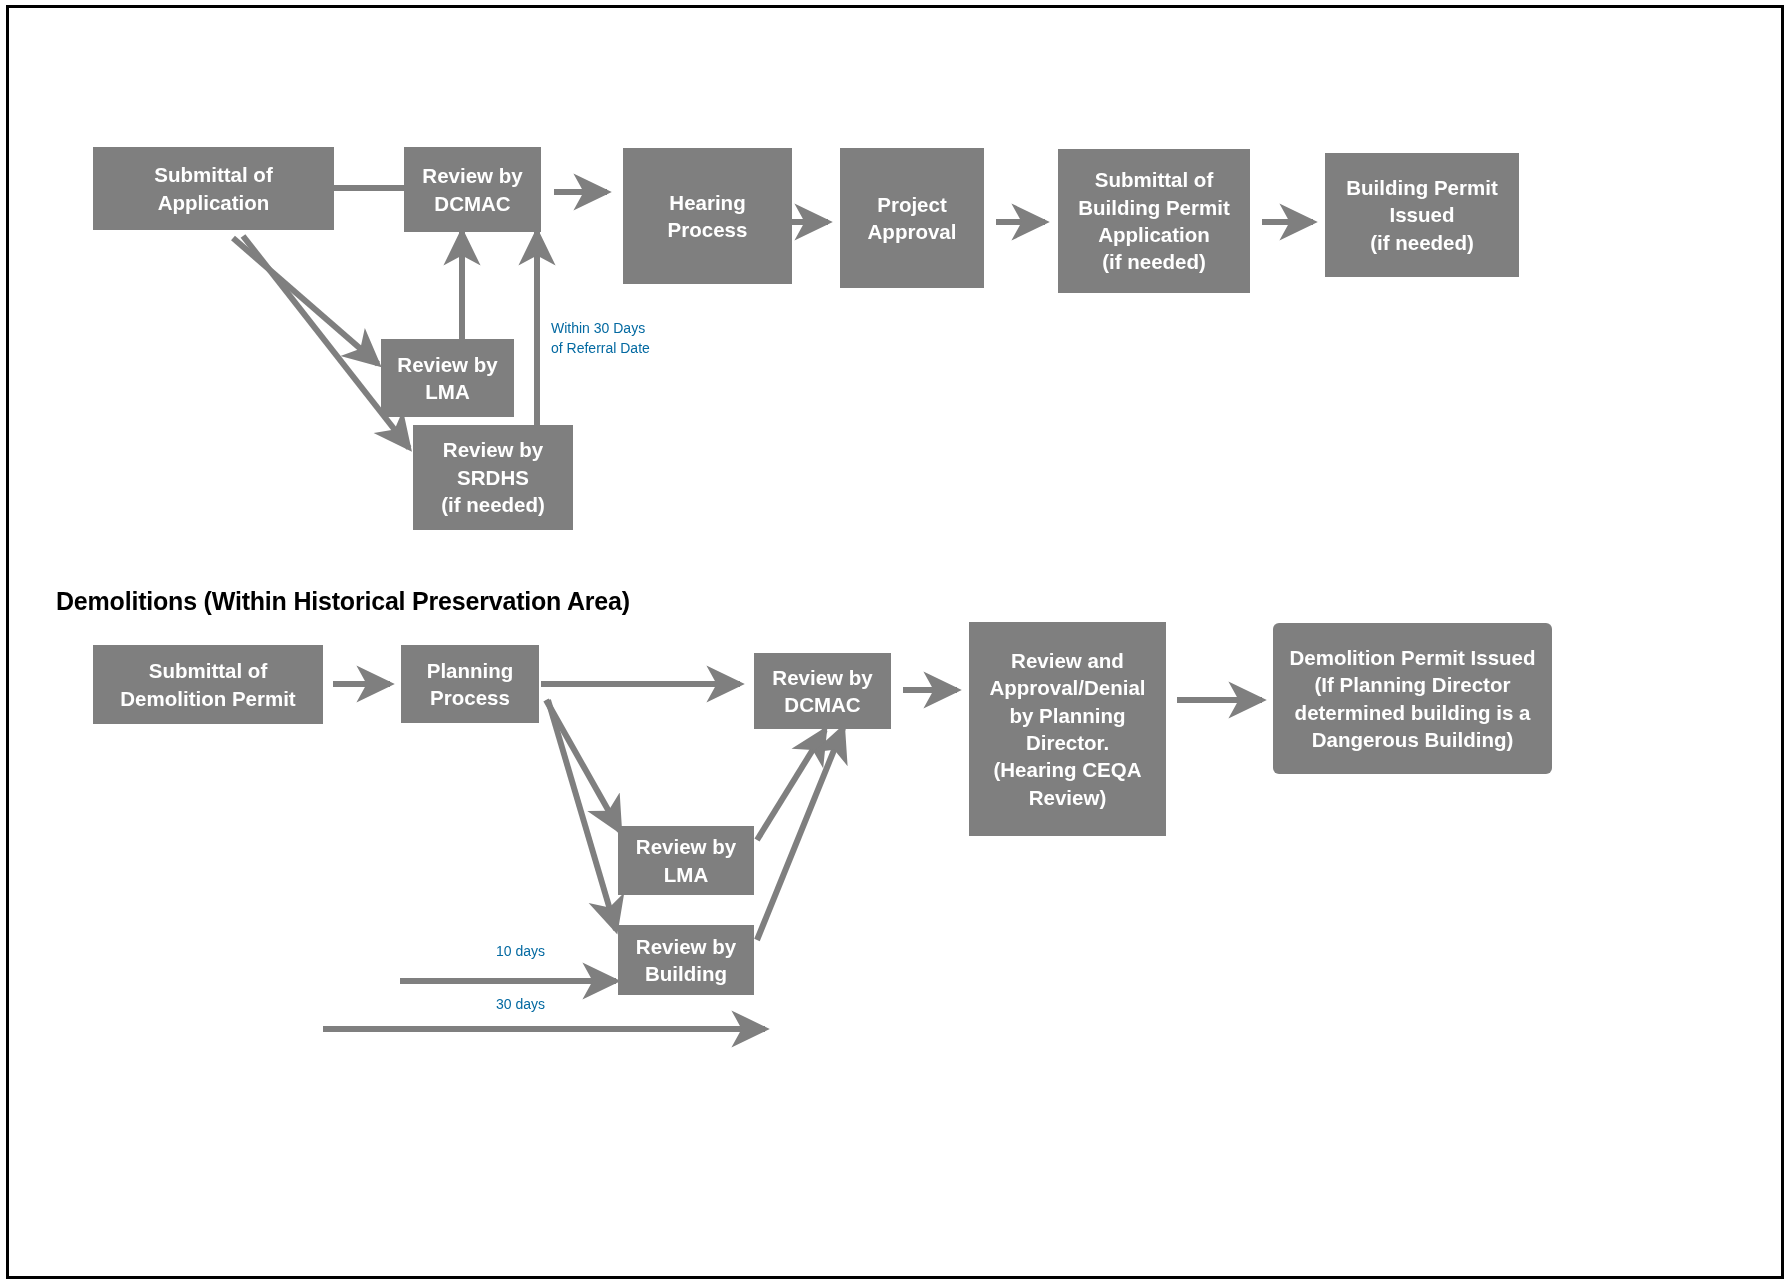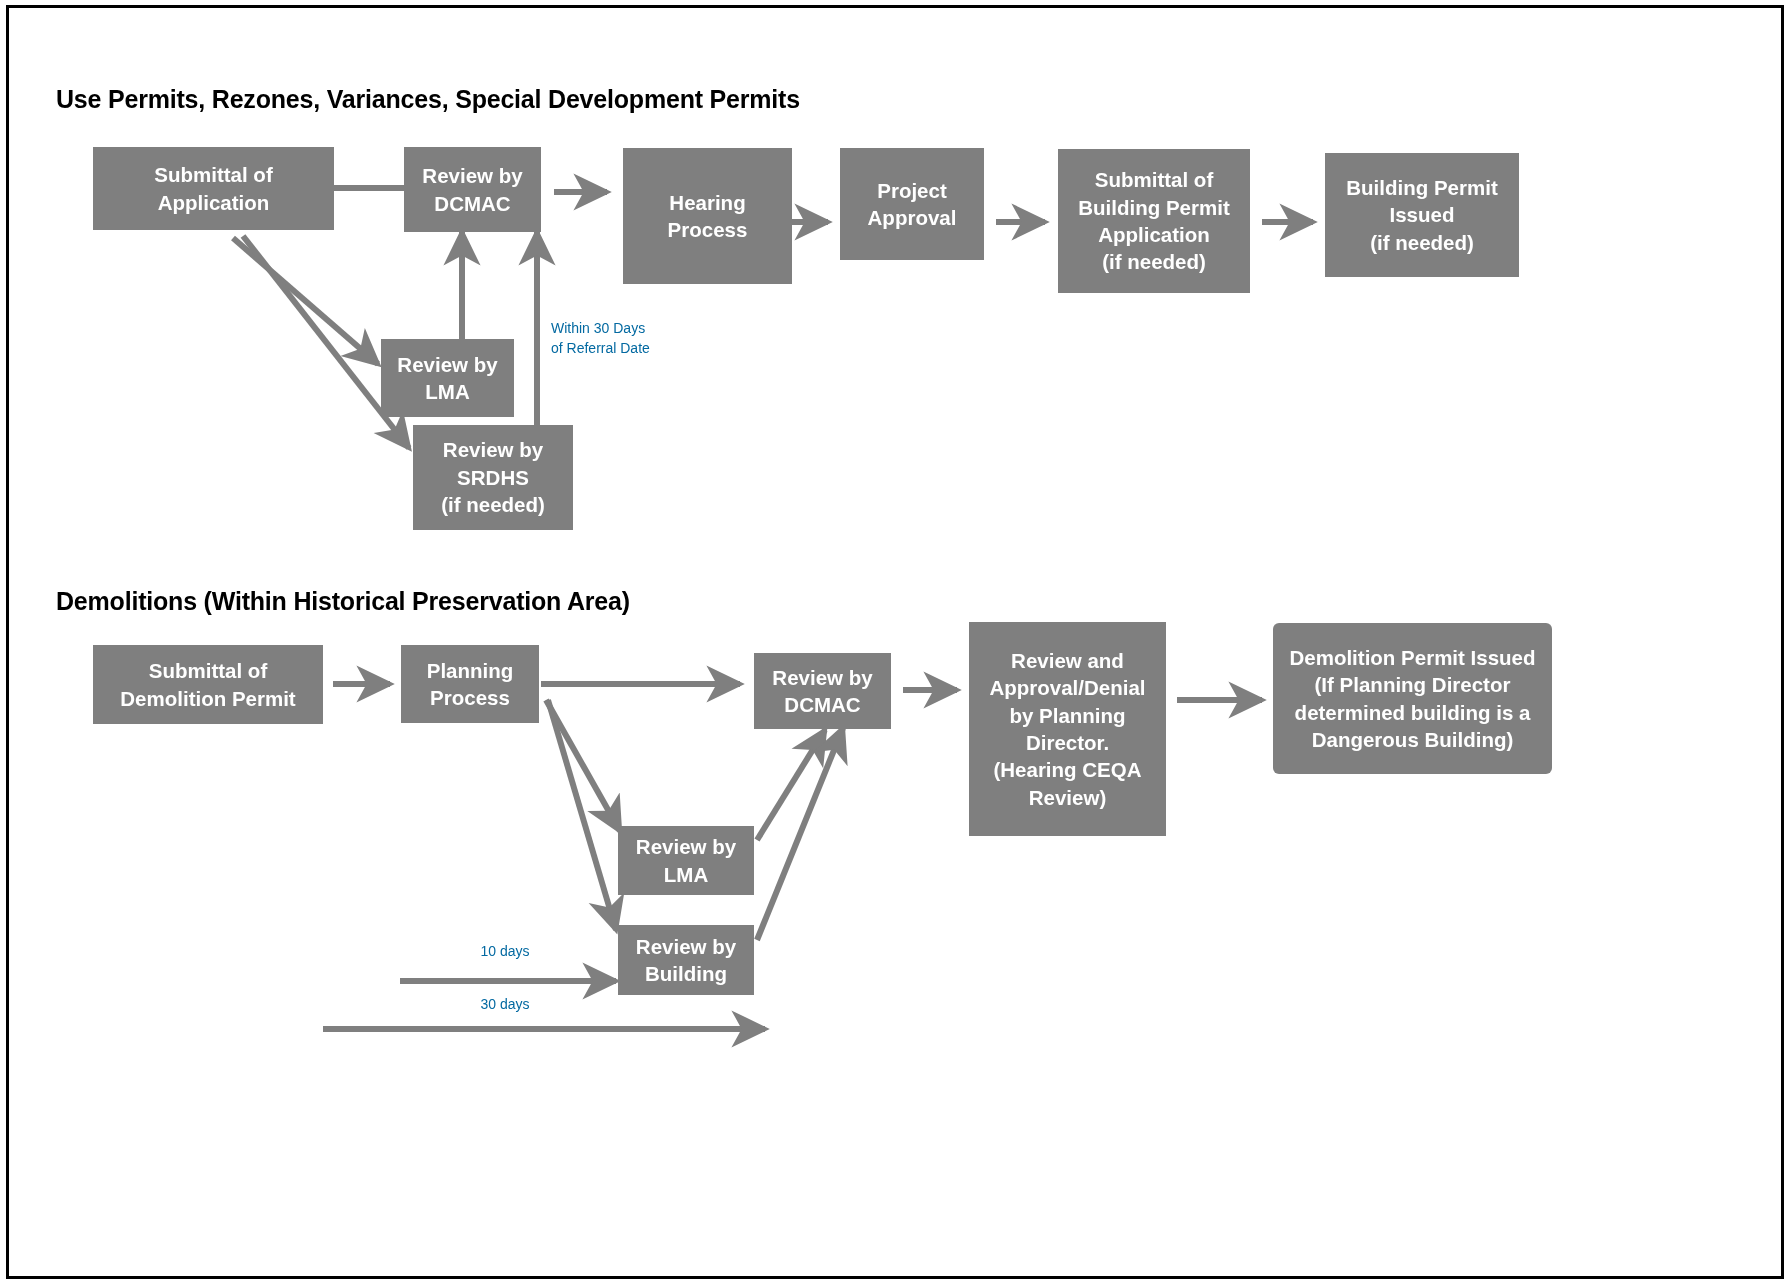--- a/index.html
+++ b/index.html
@@ -52,21 +52,21 @@
   }
   .node span{display:block;width:100%;}
   .edge-label{
     position:absolute;
     color:#0369a1;
     font-size:14px;
     line-height:1.42;
     white-space:pre-line;
     text-align:left;
   }
-  .edge-label.center{text-align:center;}
+  .edge-label.center{text-align:right;}
 </style>
 </head>
 <body>
 
 <div id="page">
 
   <div class="frame"></div>
 
   <svg class="edges" viewBox="0 0 1792 1287">
     <defs>
@@ -98,21 +98,20 @@
       <line x1="548" y1="700" x2="616" y2="930"></line>
 
       <line x1="757" y1="840" x2="825" y2="730"></line>
       <line x1="757" y1="940" x2="843" y2="728"></line>
 
       <line x1="400" y1="981" x2="616" y2="981"></line>
       <line x1="323" y1="1029" x2="765" y2="1029"></line>
     </g>
   </svg>
 
-  <div class="section-title" style="left:56px; top:85px;">Use Permits, Rezones, Variances, Special Development Permits</div>
 
   <div class="node" style="left:93px; top:147px; width:241px; height:83px;">
     <span>
         <div>Submittal of</div>
         <div>Application</div>
       </span>
   </div>
 
   <div class="node" style="left:404px; top:147px; width:137px; height:85px;">
     <span>
@@ -121,21 +120,21 @@
       </span>
   </div>
 
   <div class="node" style="left:623px; top:148px; width:169px; height:136px;">
     <span>
         <div>Hearing</div>
         <div>Process</div>
       </span>
   </div>
 
-  <div class="node" style="left:840px; top:148px; width:144px; height:112px;">
+  <div class="node" style="left:840px; top:148px; width:144px; height:140px;">
     <span>
         <div>Project</div>
         <div>Approval</div>
       </span>
   </div>
 
   <div class="node" style="left:1058px; top:149px; width:192px; height:144px;">
     <span>
         <div>Submittal of</div>
         <div>Building Permit</div>

